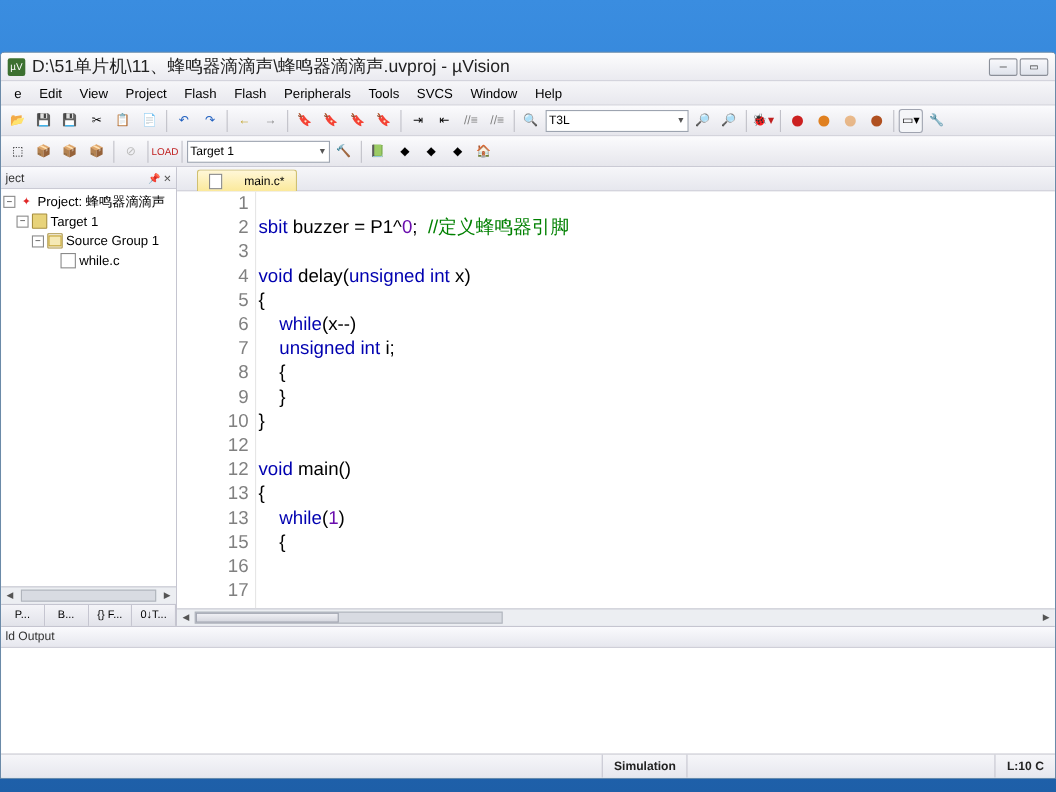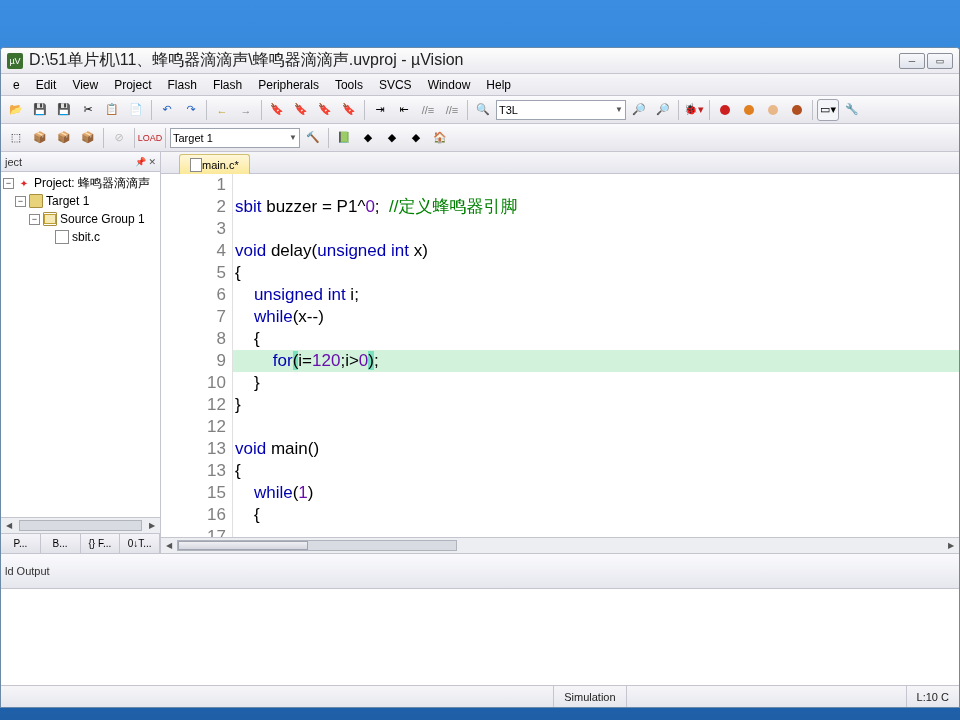--- a/index.html
+++ b/index.html
@@ -32,41 +32,41 @@
 .ico-grp { background:#fff; border:1px solid #a89040; border-radius:1px; }
 .ico-grp::before{content:"";width:10px;height:8px;background:#f5e9b5;border:1px solid #c0a030;display:block;}
 .ico-file { background:#fff; border:1px solid #8a8a8a; }
 .lp-tabs { height:20px; border-top:1px solid #c5c5d0; display:flex; font-size:10px; }
 .lp-tab { flex:1; border-right:1px solid #c5c5d0; background:linear-gradient(#f4f4f8,#e2e3ea); display:flex; align-items:center; justify-content:center; overflow:hidden; }
 .lp-hscroll { height:16px; border-top:1px solid #c5c5d0; background:#eceef2; display:flex; }
 .lp-hscroll .bar { flex:1; background:#d8dbe2; margin:2px; border:1px solid #b0b4bc; }
 .lp-hscroll .arr { width:16px; display:flex; align-items:center; justify-content:center; font-size:8px; color:#555; }
 .editor { flex:1; display:flex; flex-direction:column; background:#fff; min-width:0; }
 .ed-tabrow { height:22px; background:linear-gradient(#f6f6f9,#e6e7ee); border-bottom:1px solid #c5c5d0; display:flex; align-items:flex-end; padding-left:18px; }
-.ed-tab { height:20px; background:linear-gradient(#fefefe,#f0f1f5); border:1px solid #d0c070; border-bottom:none; border-radius:3px 3px 0 0; padding:0 10px; display:flex; align-items:center; gap:0; font-size:11px; position:relative; top:1px; }
+.ed-tab { height:20px; background:linear-gradient(#fefefe,#f0f1f5); border:1px solid #d0c070; border-bottom:none; border-radius:3px 3px 0 0; padding:0 10px; display:flex; align-items:center; gap:20px; font-size:11px; position:relative; top:1px; }
 .ed-tab .fi { width:12px; height:14px; background:#fff; border:1px solid #8a8a8a; }
 .ed-tab.active { background:linear-gradient(#fff7d8,#fbe99a); }
 .code { flex:1; display:flex; font-family: Consolas, "Courier New", monospace; font-size:17px; line-height:22px; overflow:hidden; position:relative; }
 .gutter { width:72px; background:#fff; color:#808080; text-align:right; padding-right:6px; border-right:1px solid #e0e0e0; }
 .gline { height:22px; padding-top:0; }
 .src { flex:1; background:#fff; position:relative; }
 .sline { height:22px; white-space:pre; padding-left:2px; }
 .sline.hl { background:#d3f2dc; }
 .k-green { color:#008000; }
 .k-blue { color:#0000b0; }
 .k-pur { color:#6a0dad; }
 .bracket-hl { background:#7ae0c0; }
 .ed-hscroll { height:16px; background:#eceef2; border-top:1px solid #c5c5d0; display:flex; }
 .ed-hscroll .arr { width:16px; display:flex; align-items:center; justify-content:center; font-size:8px; color:#555; }
 .ed-hscroll .track { width:280px; background:#d8dbe2; margin:2px 0; border:1px solid #b0b4bc; position:relative; }
 .ed-hscroll .thumb { position:absolute; left:0; top:0; height:100%; width:130px; background:linear-gradient(#f0f0f4,#d6d8e0); border:1px solid #a0a4b0; }
 .ed-hscroll .fill { flex:1; }
-.output-title { height: 36px; background: linear-gradient(#fafafd,#e6e7ee); border-top:1px solid #c5c5d0; border-bottom:1px solid #c5c5d0; font-size:11px; color:#333; display:flex; align-items:center; padding:0 4px; }
+.output-title { height: 20px; background: linear-gradient(#fafafd,#e6e7ee); border-top:1px solid #c5c5d0; border-bottom:1px solid #c5c5d0; font-size:11px; color:#333; display:flex; align-items:center; padding:0 4px; }
 .output { flex:0 0 96px; background:#fff; }
-.statusbar { height:22px; background:linear-gradient(#f6f6f9,#e6e7ee); border-top:1px solid #c5c5d0; display:flex; align-items:center; font-size:11px; color:#222; }
+.statusbar { height:22px; background:linear-gradient(#f6f6f9,#e6e7ee); border-top:1px solid #c5c5d0; display:flex; align-items:center; font-size:11px; color:#222;font-weight:bold; }
 .statusbar .cell { border-left:1px solid #c5c5d0; padding:0 10px; height:100%; display:flex; align-items:center; }
 .statusbar .fill { flex:1; }
 .red-dot{width:10px;height:10px;border-radius:50%;background:#cc2020;}
 .org-dot{width:10px;height:10px;border-radius:50%;background:#e08020;}
 </style>
 </head>
 <body>
 
 <div class="window">
   <div class="titlebar">
@@ -190,21 +190,21 @@
         </div>
         <div class="tree-row">
           <span class="sp" style="width:28px"></span>
           <span class="tree-exp">−</span>
           <span class="tree-ico ico-grp"></span>
           <span>Source Group 1</span>
         </div>
         <div class="tree-row">
           <span class="sp" style="width:54px"></span>
           <span class="tree-ico ico-file"></span>
-          <span>sbit.c</span>
+          <span>while.c</span>
         </div>
       </div>
       <div class="lp-hscroll">
         <div class="arr">◀</div>
         <div class="bar"></div>
         <div class="arr">▶</div>
       </div>
       <div class="lp-tabs">
         <div class="lp-tab">P...</div>
         <div class="lp-tab">B...</div>
@@ -239,24 +239,23 @@
             <div class="gline">15</div>
             <div class="gline">16</div>
             <div class="gline">17</div>
           </div>
         <div class="src" id="src">
             <div class="sline"><span> </span></div>
             <div class="sline"><span class="k-blue">sbit</span><span> buzzer = P1^</span><span class="k-pur">0</span><span>;  </span><span class="k-green">//定义蜂鸣器引脚</span></div>
             <div class="sline"><span> </span></div>
             <div class="sline"><span class="k-blue">void</span><span> delay(</span><span class="k-blue">unsigned</span><span> </span><span class="k-blue">int</span><span> x)</span></div>
             <div class="sline"><span>{</span></div>
+            <div class="sline"><span>    </span><span class="k-blue">while</span><span>(x--)</span></div>
             <div class="sline"><span>    </span><span class="k-blue">unsigned</span><span> </span><span class="k-blue">int</span><span> i;</span></div>
-            <div class="sline"><span>    </span><span class="k-blue">while</span><span>(x--)</span></div>
             <div class="sline"><span>    {</span></div>
-            <div class="sline hl"><span>        </span><span class="k-blue">for</span><span class="bracket-hl">(</span><span>i=</span><span class="k-pur">120</span><span>;i&gt;</span><span class="k-pur">0</span><span class="bracket-hl">)</span><span>;</span></div>
             <div class="sline"><span>    }</span></div>
             <div class="sline"><span>}</span></div>
             <div class="sline"><span> </span></div>
             <div class="sline"><span class="k-blue">void</span><span> main()</span></div>
             <div class="sline"><span>{</span></div>
             <div class="sline"><span>    </span><span class="k-blue">while</span><span>(</span><span class="k-pur">1</span><span>)</span></div>
             <div class="sline"><span>    {</span></div>
           </div>
       </div>
       <div class="ed-hscroll">

